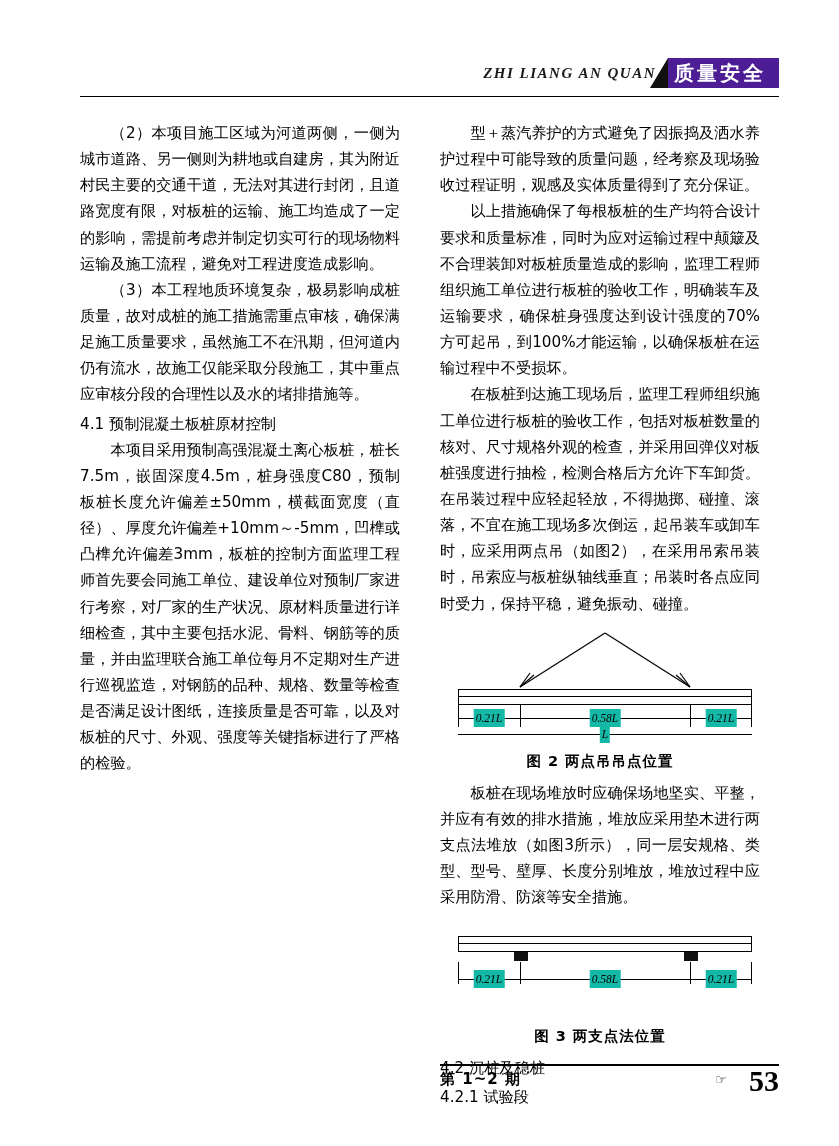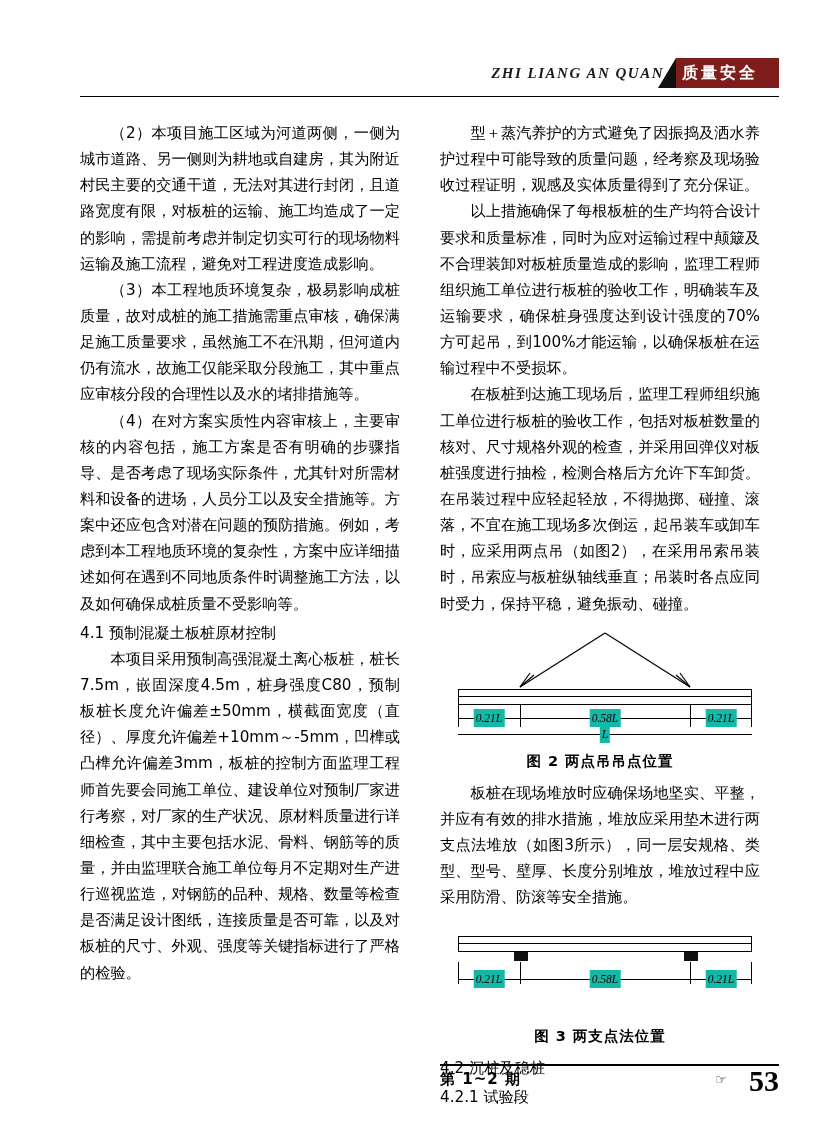--- a/index.html
+++ b/index.html
@@ -47,24 +47,24 @@
     letter-spacing: 1.5px;
     color: #1a1a1a;
     display: flex;
     align-items: center;
     padding-right: 12px;
   }
   .header-tagblock {
     position: relative;
     display: flex;
     align-items: center;
-    background: #7f1d1d;
+    background: #4c1d95;
     color: #fff;
-    padding: 0 21px 0 6px;
-    font-size: 16px;
+    padding: 0 13px 0 6px;
+    font-size: 20px;
     font-weight: bold;
     letter-spacing: 3px;
   }
   .header-tagblock::before {
     content: "";
     position: absolute;
     left: -18px;
     top: 0;
     width: 0; height: 0;
     border-top: 30px solid transparent;
@@ -229,21 +229,20 @@
     <div class="header-inner">
       <div class="header-pinyin">ZHI LIANG AN QUAN</div>
       <div class="header-tagblock">质量安全</div>
     </div>
     <div class="header-rule"></div>
   </div>
 
   <div class="col col-left">
     <p>（2）本项目施工区域为河道两侧，一侧为城市道路、另一侧则为耕地或自建房，其为附近村民主要的交通干道，无法对其进行封闭，且道路宽度有限，对板桩的运输、施工均造成了一定的影响，需提前考虑并制定切实可行的现场物料运输及施工流程，避免对工程进度造成影响。</p>
     <p>（3）本工程地质环境复杂，极易影响成桩质量，故对成桩的施工措施需重点审核，确保满足施工质量要求，虽然施工不在汛期，但河道内仍有流水，故施工仅能采取分段施工，其中重点应审核分段的合理性以及水的堵排措施等。</p>
-    <p>（4）在对方案实质性内容审核上，主要审核的内容包括，施工方案是否有明确的步骤指导、是否考虑了现场实际条件，尤其针对所需材料和设备的进场，人员分工以及安全措施等。方案中还应包含对潜在问题的预防措施。例如，考虑到本工程地质环境的复杂性，方案中应详细描述如何在遇到不同地质条件时调整施工方法，以及如何确保成桩质量不受影响等。</p>
     <p class="heading">4.1  预制混凝土板桩原材控制</p>
     <p>本项目采用预制高强混凝土离心板桩，桩长7.5m，嵌固深度4.5m，桩身强度C80，预制板桩长度允许偏差±50mm，横截面宽度（直径）、厚度允许偏差+10mm～-5mm，凹榫或凸榫允许偏差3mm，板桩的控制方面监理工程师首先要会同施工单位、建设单位对预制厂家进行考察，对厂家的生产状况、原材料质量进行详细检查，其中主要包括水泥、骨料、钢筋等的质量，并由监理联合施工单位每月不定期对生产进行巡视监造，对钢筋的品种、规格、数量等检查是否满足设计图纸，连接质量是否可靠，以及对板桩的尺寸、外观、强度等关键指标进行了严格的检验。</p>
   </div>
 
   <div class="col col-right">
     <p>型＋蒸汽养护的方式避免了因振捣及洒水养护过程中可能导致的质量问题，经考察及现场验收过程证明，观感及实体质量得到了充分保证。</p>
     <p>以上措施确保了每根板桩的生产均符合设计要求和质量标准，同时为应对运输过程中颠簸及不合理装卸对板桩质量造成的影响，监理工程师组织施工单位进行板桩的验收工作，明确装车及运输要求，确保桩身强度达到设计强度的70%方可起吊，到100%才能运输，以确保板桩在运输过程中不受损坏。</p>
     <p>在板桩到达施工现场后，监理工程师组织施工单位进行板桩的验收工作，包括对板桩数量的核对、尺寸规格外观的检查，并采用回弹仪对板桩强度进行抽检，检测合格后方允许下车卸货。在吊装过程中应轻起轻放，不得抛掷、碰撞、滚落，不宜在施工现场多次倒运，起吊装车或卸车时，应采用两点吊（如图2），在采用吊索吊装时，吊索应与板桩纵轴线垂直；吊装时各点应同时受力，保持平稳，避免振动、碰撞。</p>
 
     <div class="figure">

